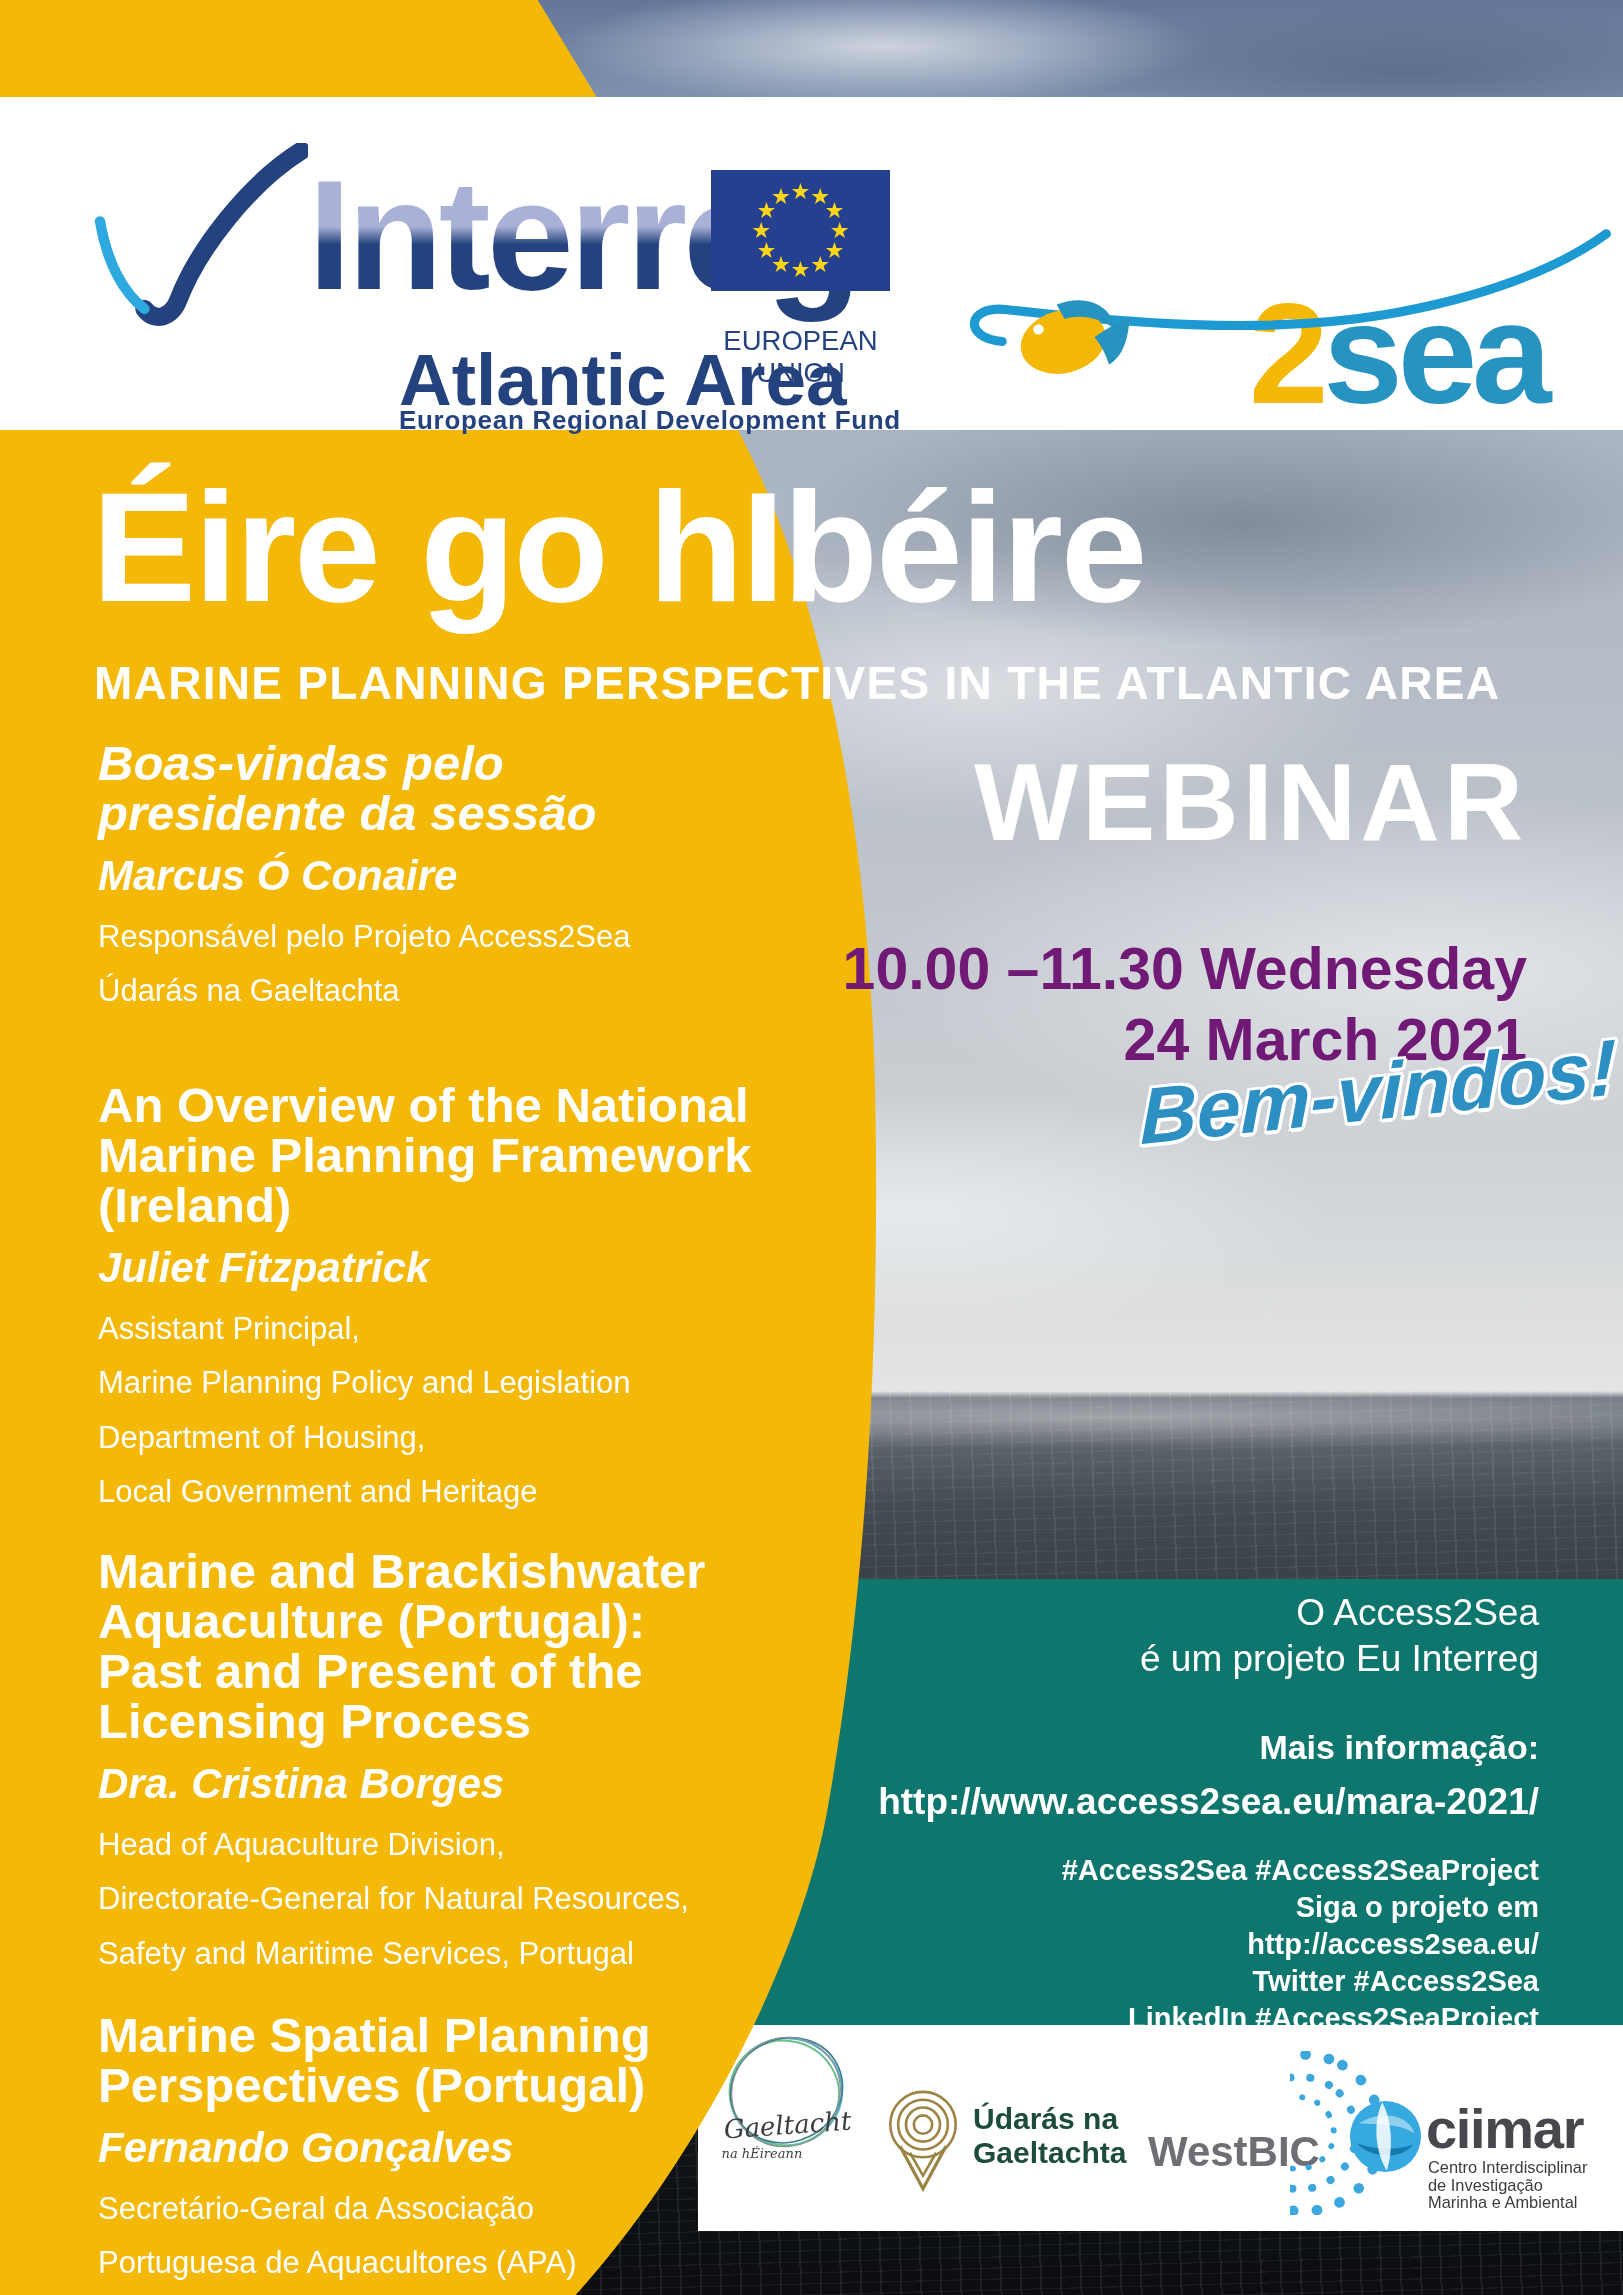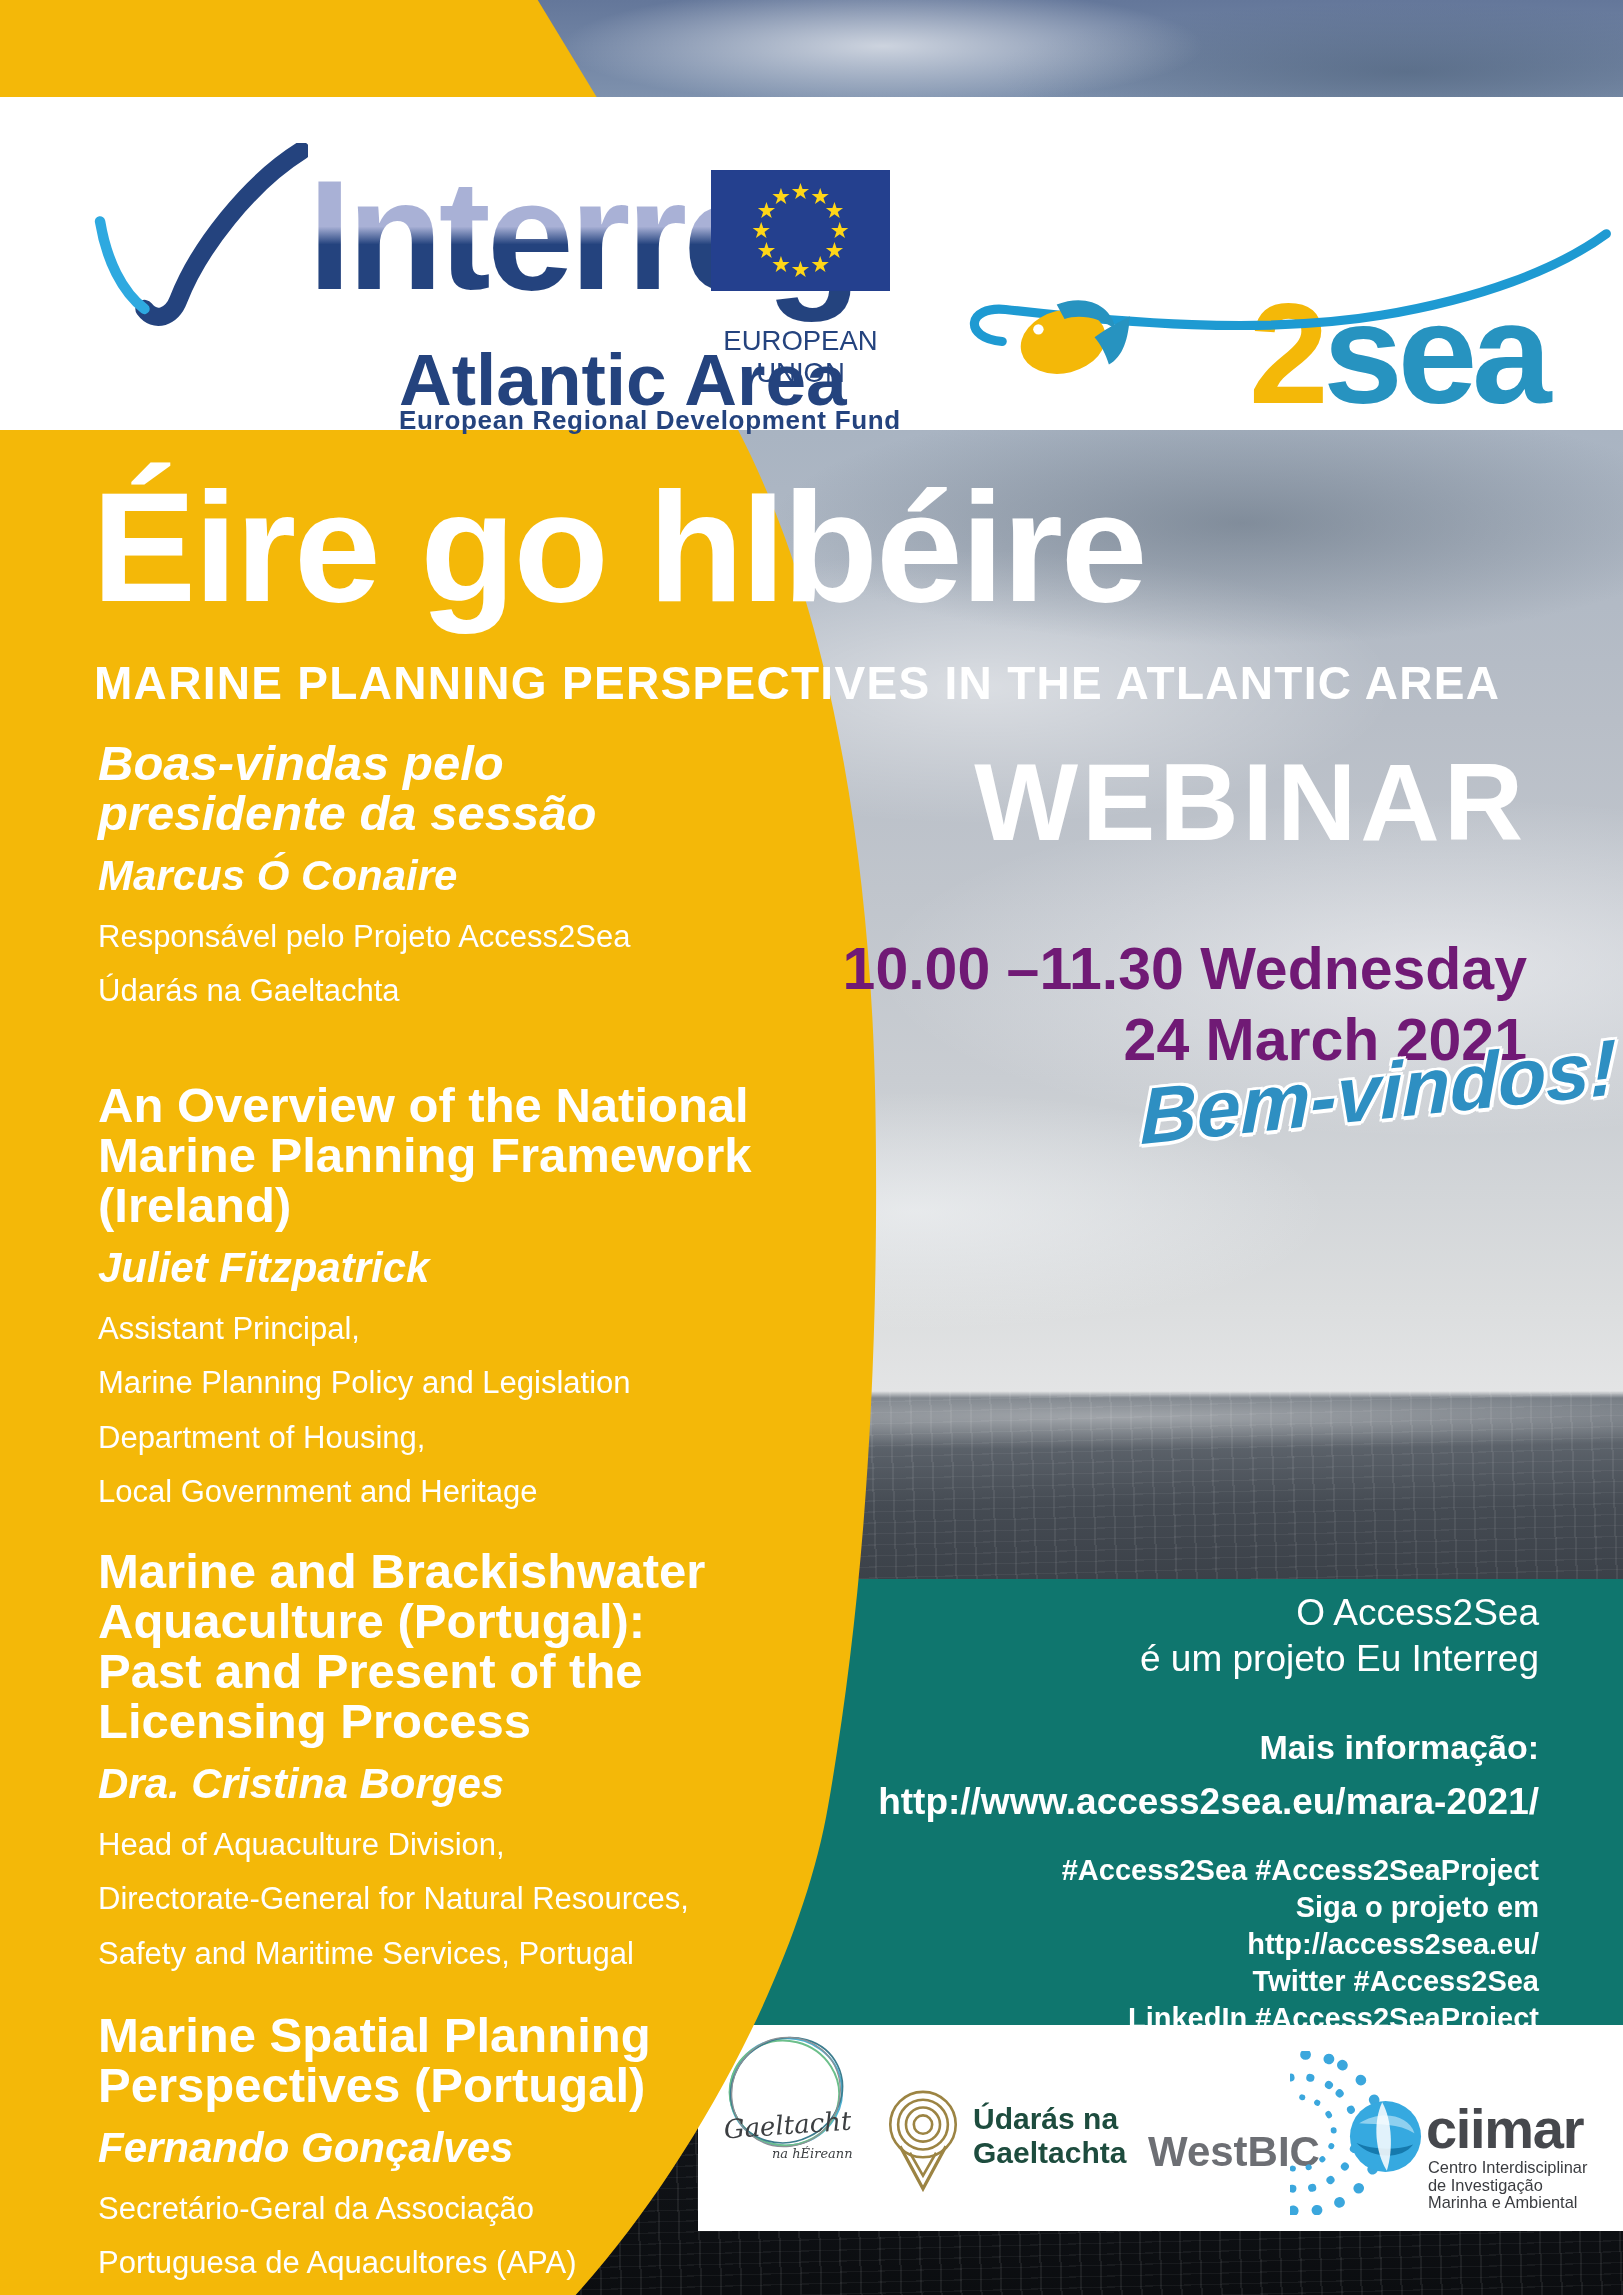--- a/index.html
+++ b/index.html
@@ -37,21 +37,21 @@
   .bb-more{margin-top:46px;font-size:34px;font-weight:700;}
   .bb-url{margin-top:14.4px;font-size:37px;font-weight:700;}
   .bb-social{margin-top:29px;font-size:29px;line-height:37px;font-weight:700;}
 
   
   .logos-panel{left:698px;top:2025px;width:926px;height:206px;background:#fff;
     border-top-left-radius:37px;}
   .gael{left:26px;top:5.2px;width:124px;height:124px;}
   .gael-word{left:23.6px;top:85px;width:131px;text-align:center;font-family:"DejaVu Serif",serif;
     font-style:italic;font-size:26px;color:#3c3f42;transform:rotate(-4deg);}
-  .gael-sub{left:23.6px;top:121px;width:131px;text-align:right;font-family:"DejaVu Serif",serif;
+  .gael-sub{left:23.6px;top:121px;width:131px;text-align:left;font-family:"DejaVu Serif",serif;
     font-style:italic;font-size:13px;color:#3c3f42;}
   .udaras-icon{left:189px;top:59px;width:72px;height:108px;}
   .udaras-text{left:275px;top:77px;font-size:30px;line-height:34px;font-weight:700;color:#1d4c3e;}
   .westbic-text{left:450px;top:103px;font-size:42px;font-weight:700;color:#6d6f74;}
   .westbic-dots{left:592px;top:26px;width:98px;height:164px;}
   .ciimar-swirl{left:648px;top:72px;width:79px;height:79px;}
   .ciimar-text{left:728px;top:71px;font-size:56px;font-weight:700;color:#46484d;letter-spacing:-1.3px;}
   .ciimar-sub{left:730px;top:134px;font-size:16.4px;line-height:17.7px;color:#3a3c40;}
 
   

